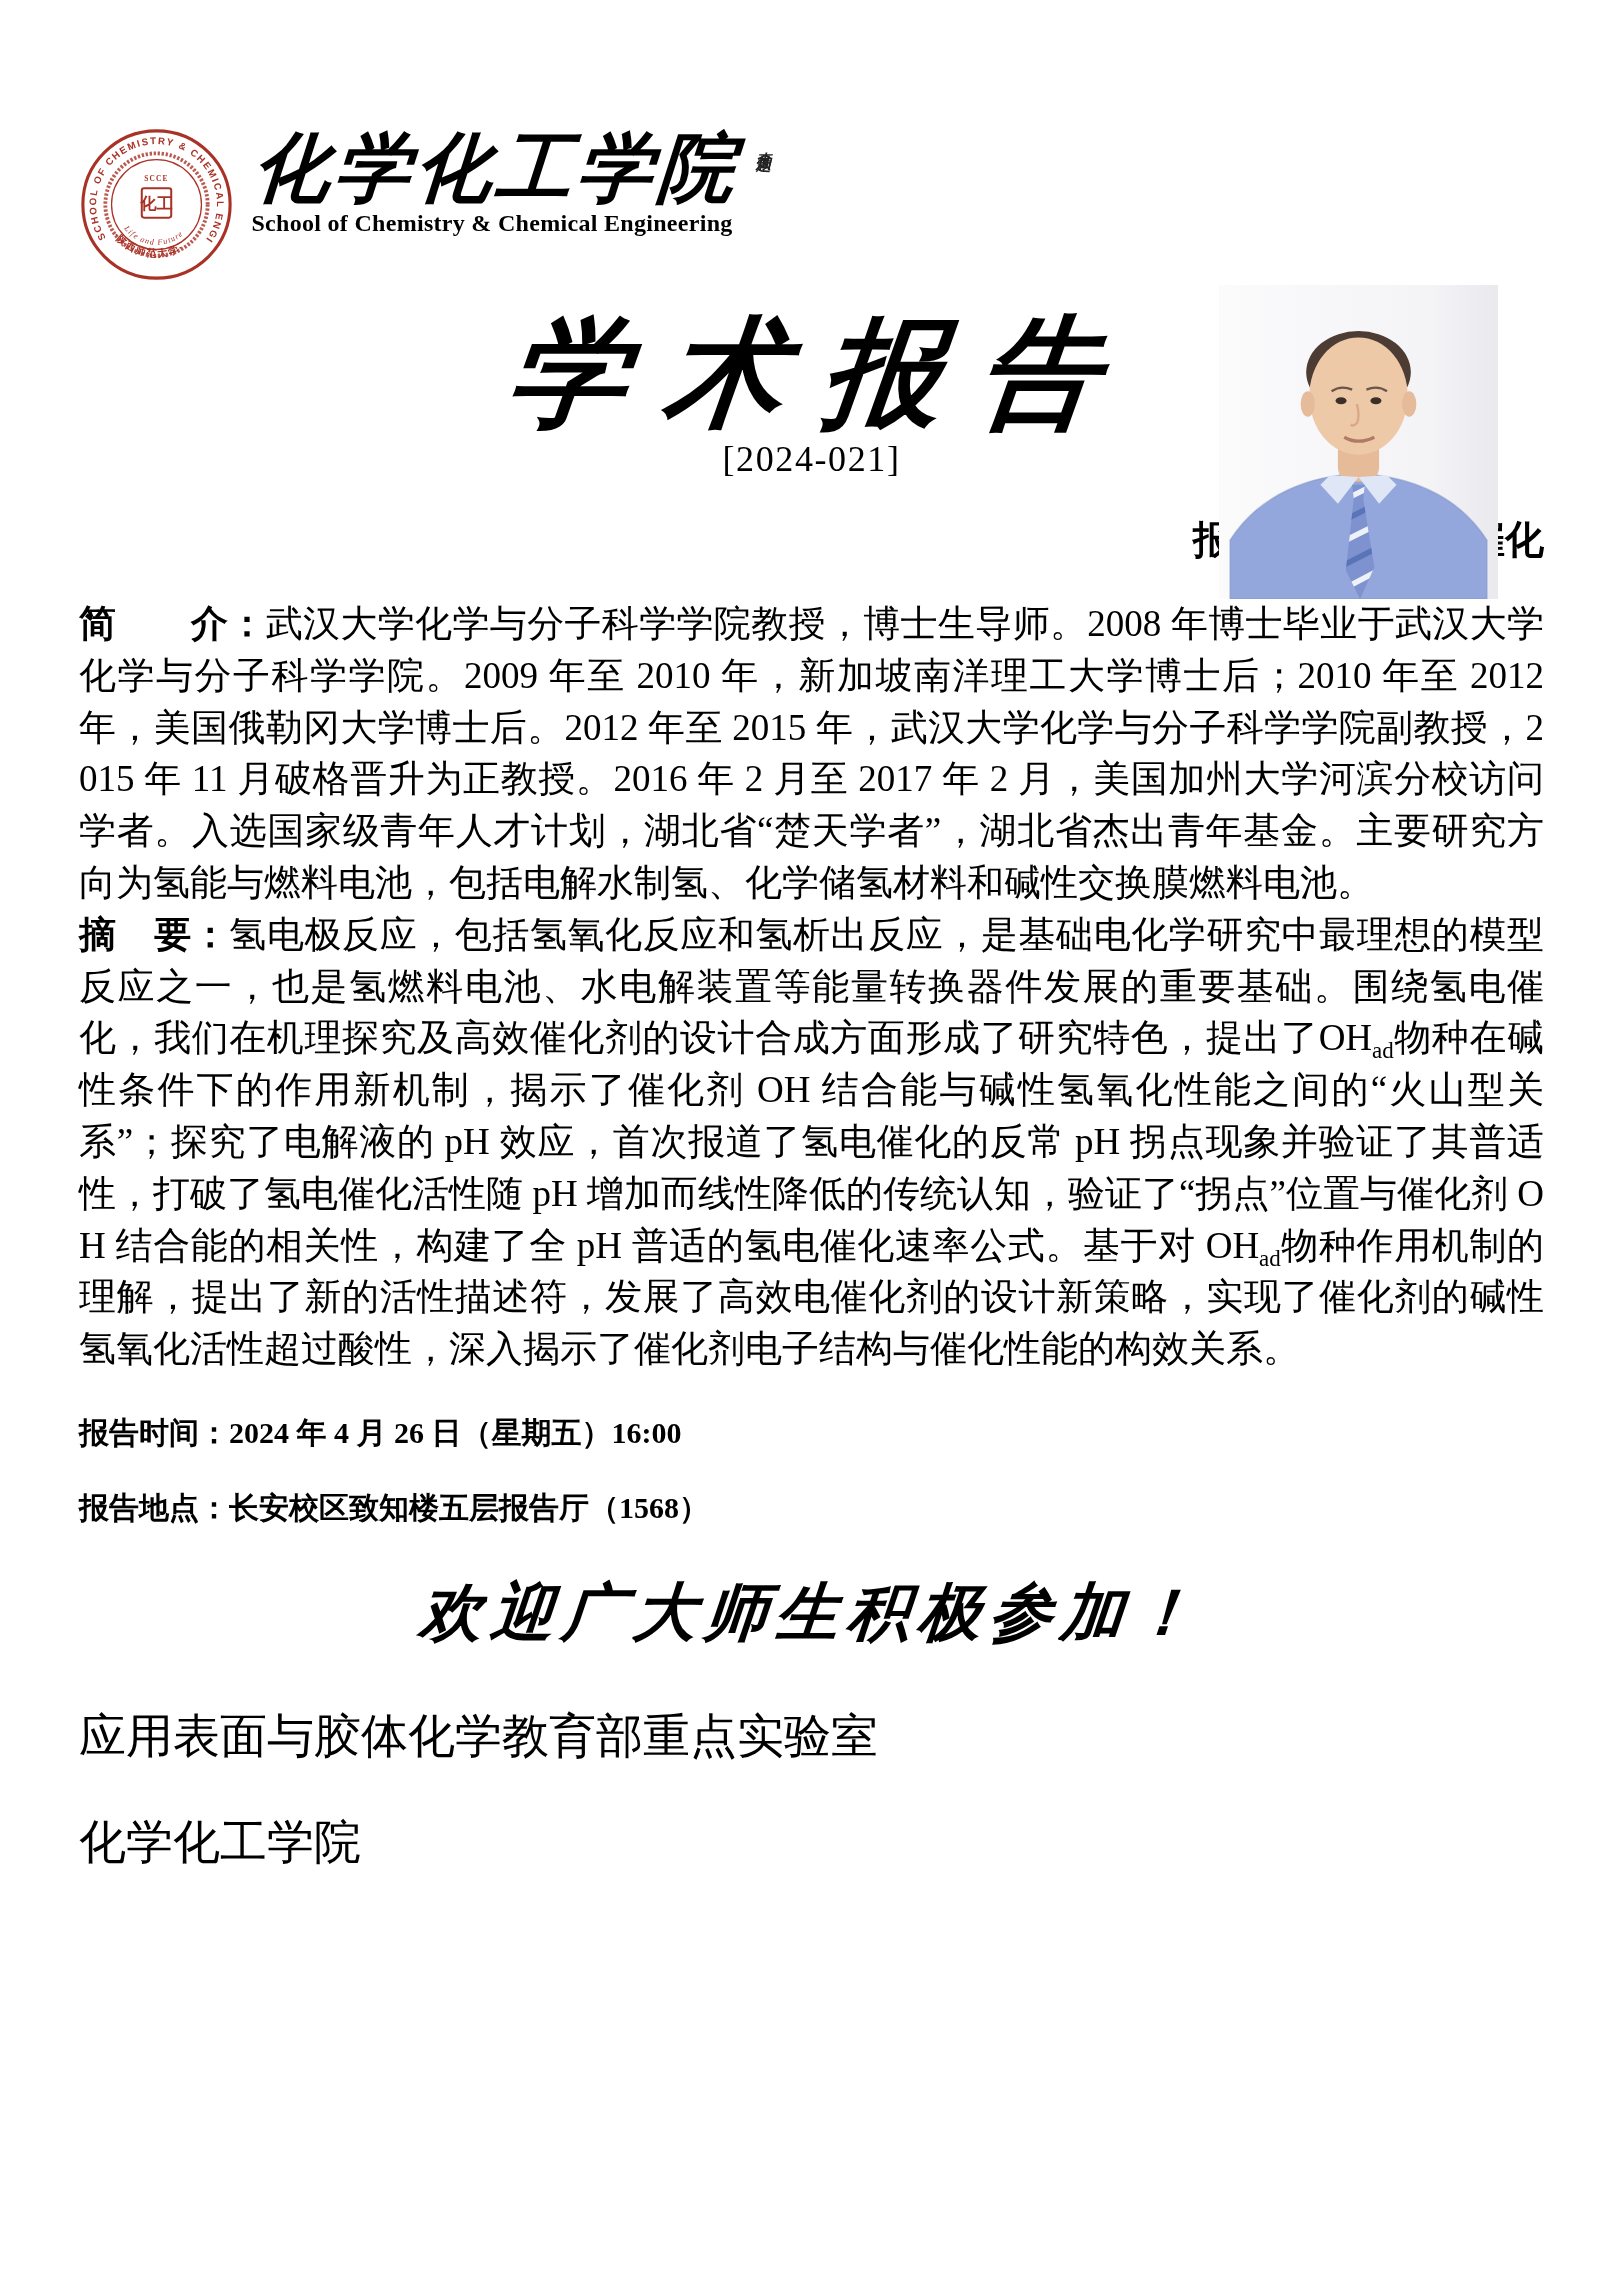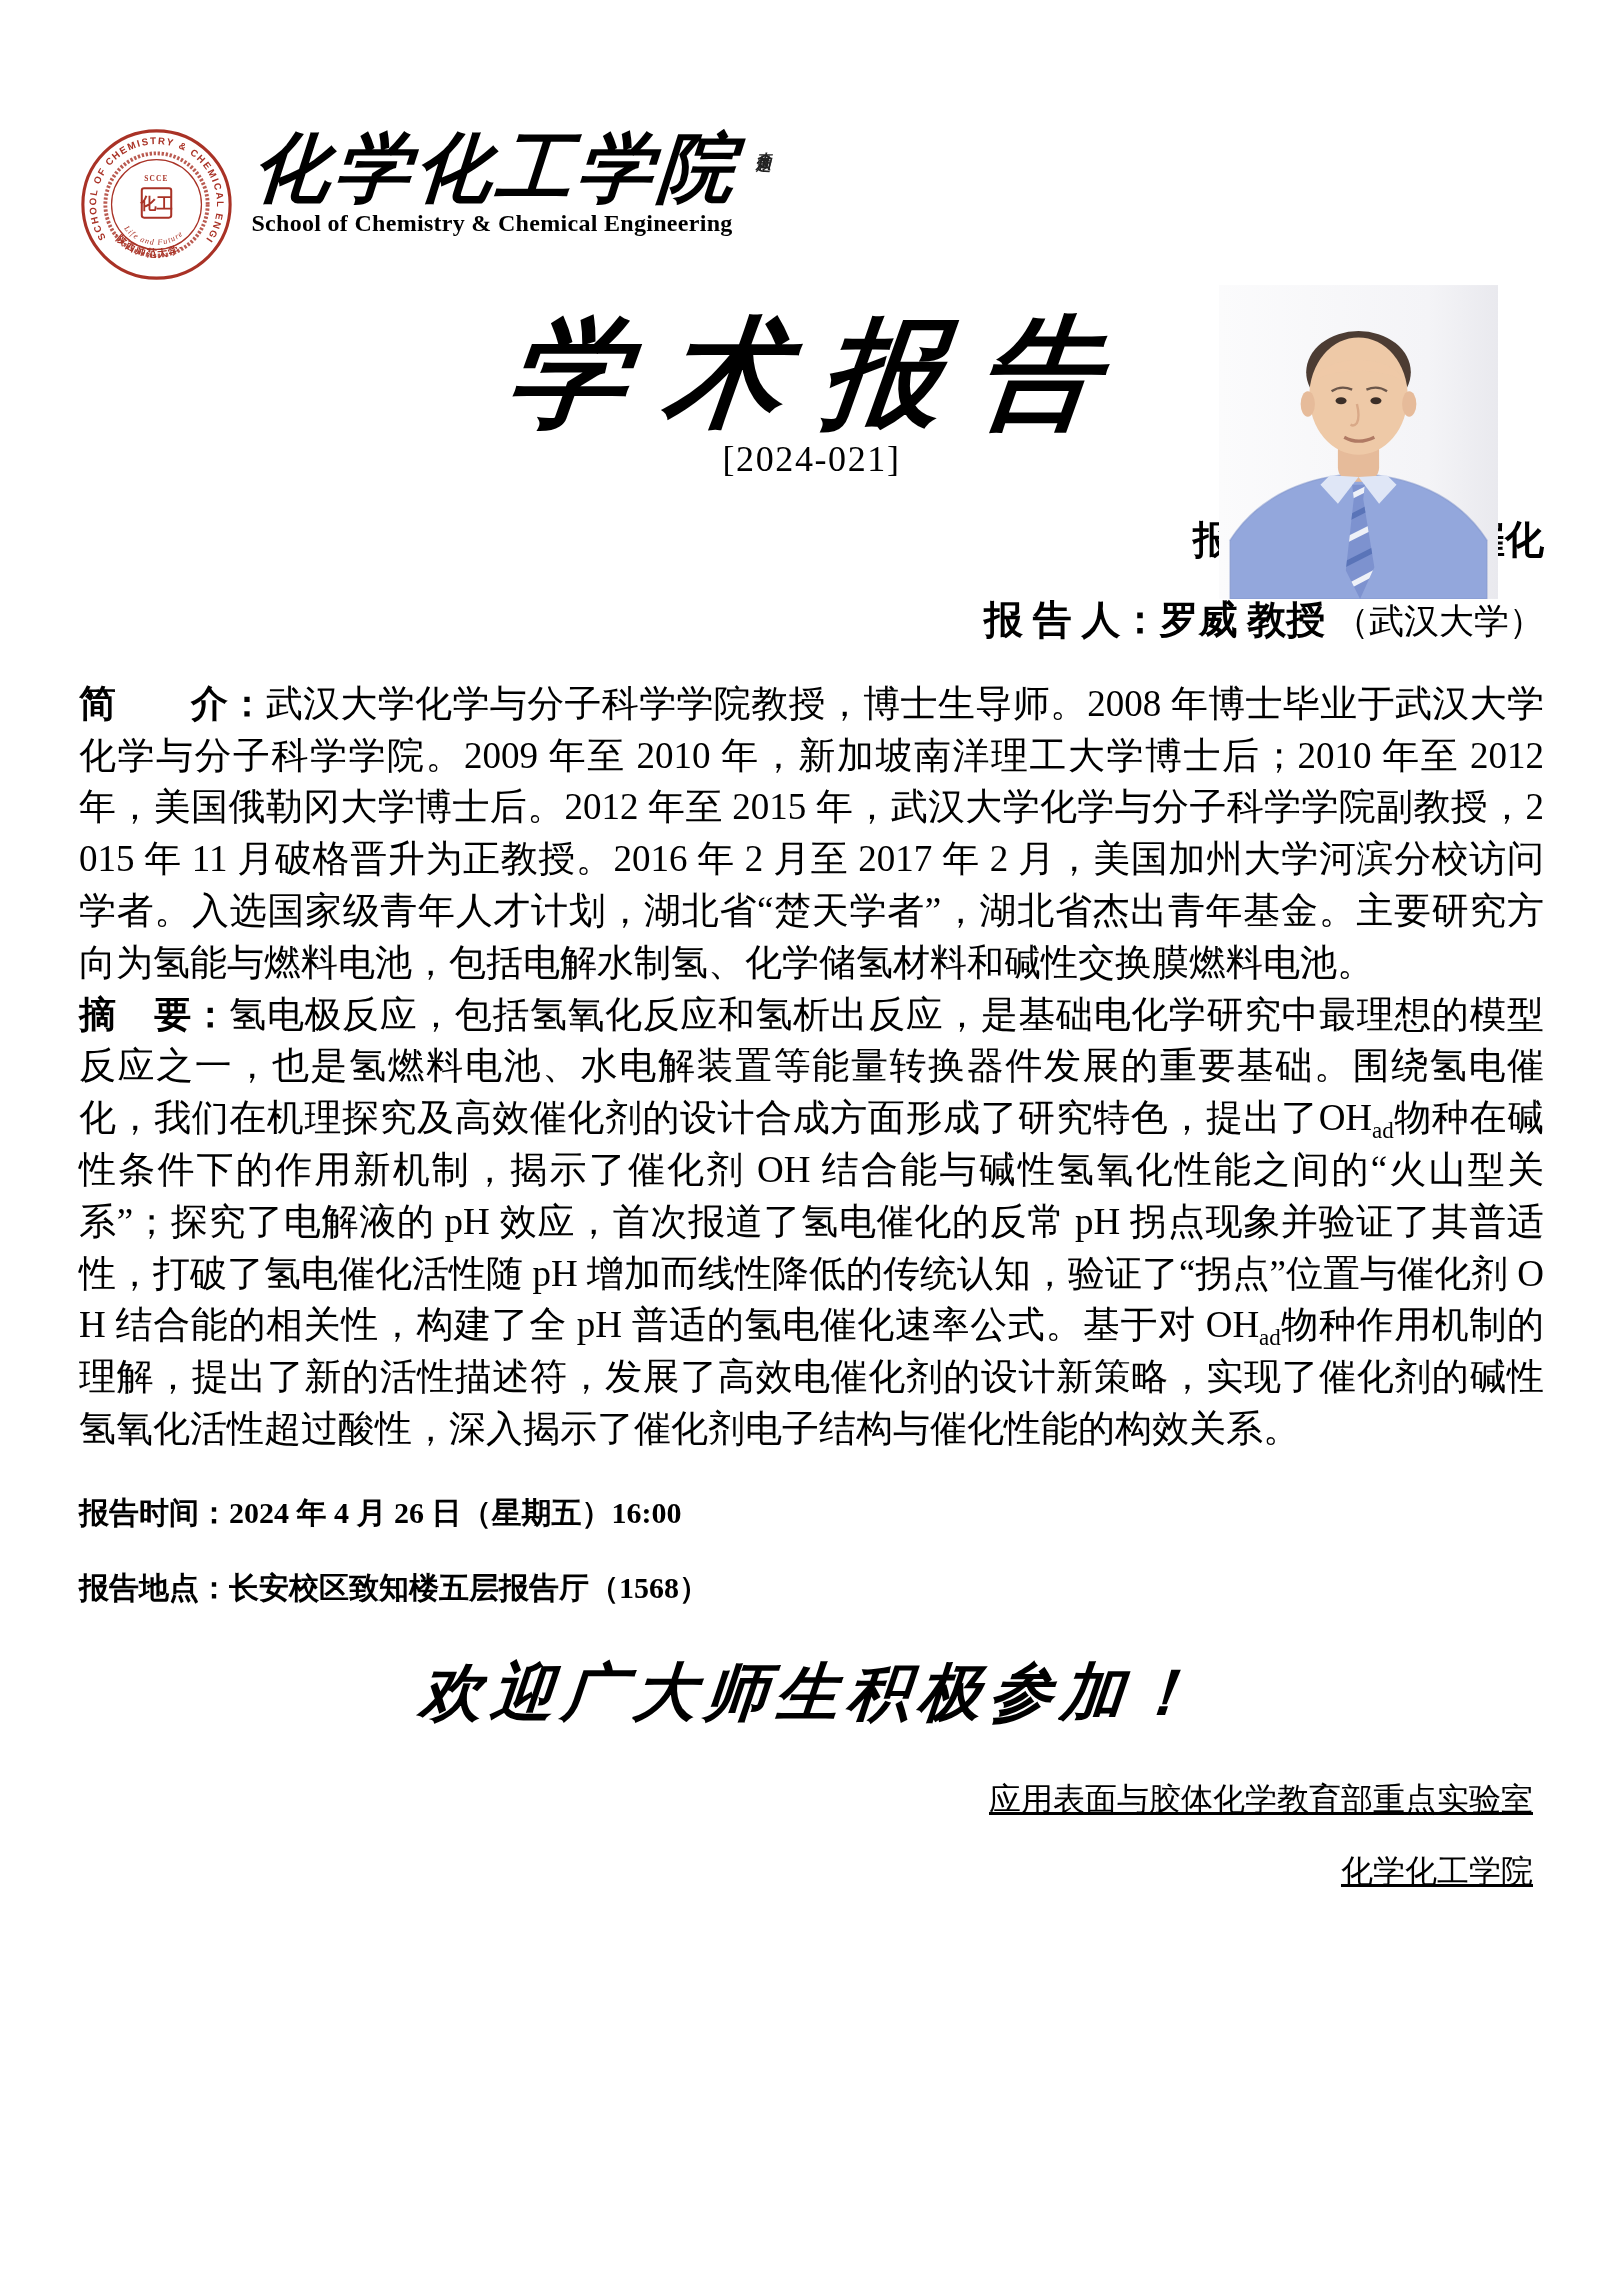--- a/index.html
+++ b/index.html
@@ -45,21 +45,21 @@
     font-size:37px;line-height:1.40;text-align:justify;margin:0;
     word-break:break-all;
   }
   .para .lbl{font-weight:700;}
   .para sub{font-size:0.62em;line-height:0;}
   .meta-line{font-size:30px;font-weight:700;margin:41px 0 0 0;line-height:1.15;}
   .welcome{
     text-align:center;font-size:63px;font-weight:900;font-style:italic;
     letter-spacing:0.13em;margin-top:44px;transform:skewX(-5deg);
   }
-  .footer{margin-top:27px;text-align:right;padding-right:11px;font-size:32px;line-height:2.26;text-decoration:underline;}
+  .footer{margin-top:27px;padding-right:11px;font-size:47px;line-height:2.26;}
   .footer div{white-space:nowrap;}
 </style>
 </head>
 <body>
 
 <div class="page">
 
   <header class="logo-row">
     <svg class="seal-svg" viewBox="0 0 200 200" aria-hidden="true">
       <circle cx="100" cy="100" r="95" fill="none" stroke="#a93226" stroke-width="4"></circle>
@@ -137,21 +137,20 @@
         <line x1="140" y1="332" x2="232" y2="286" stroke="#eef1f8"></line>
         <line x1="144" y1="360" x2="238" y2="312" stroke="#5a74b8"></line>
         <line x1="148" y1="388" x2="244" y2="338" stroke="#eef1f8"></line>
       </g>
     </svg>
   </div>
 
   <main class="fields">
     <p class="field-line"><b>报告题目：</b><b>氢电催化</b></p>
 
-    <p class="field-line"><b>报 告 人：</b><b>罗威 教授</b><span class="affil">&nbsp;<span>（武汉大学）</span></span></p>
 
     <p class="para"><span class="lbl">简　　介：</span><span>武汉大学化学与分子科学学院教授，博士生导师。2008 年博士毕业于武汉大学化学与分子科学学院。2009 年至 2010 年，新加坡南洋理工大学博士后；2010 年至 2012 年，美国俄勒冈大学博士后。2012 年至 2015 年，武汉大学化学与分子科学学院副教授，2015 年 11 月破格晋升为正教授。2016 年 2 月至 2017 年 2 月，美国加州大学河滨分校访问学者。入选国家级青年人才计划，湖北省“楚天学者”，湖北省杰出青年基金。主要研究方向为氢能与燃料电池，包括电解水制氢、化学储氢材料和碱性交换膜燃料电池。</span></p>
 
     <p class="para"><span class="lbl">摘　要：</span><span><span>氢电极反应，包括氢氧化反应和氢析出反应，是基础电化学研究中最理想的模型反应之一，也是氢燃料电池、水电解装置等能量转换器件发展的重要基础。围绕氢电催化，我们在机理探究及高效催化剂的设计合成方面形成了研究特色，提出了OH</span><sub>ad</sub><span>物种在碱性条件下的作用新机制，揭示了催化剂 OH 结合能与碱性氢氧化性能之间的“火山型关系”；探究了电解液的 pH 效应，首次报道了氢电催化的反常 pH 拐点现象并验证了其普适性，打破了氢电催化活性随 pH 增加而线性降低的传统认知，验证了“拐点”位置与催化剂 OH 结合能的相关性，构建了全 pH 普适的氢电催化速率公式。基于对 OH</span><sub>ad</sub><span>物种作用机制的理解，提出了新的活性描述符，发展了高效电催化剂的设计新策略，实现了催化剂的碱性氢氧化活性超过酸性，深入揭示了催化剂电子结构与催化性能的构效关系。</span></span></p>
 
     <p class="meta-line"><span>报告时间：</span><span>2024 年 4 月 26 日（星期五）16:00</span></p>
 
     <p class="meta-line"><span>报告地点：</span><span>长安校区致知楼五层报告厅（1568）</span></p>
 
     <div class="welcome">欢迎广大师生积极参加！</div>

